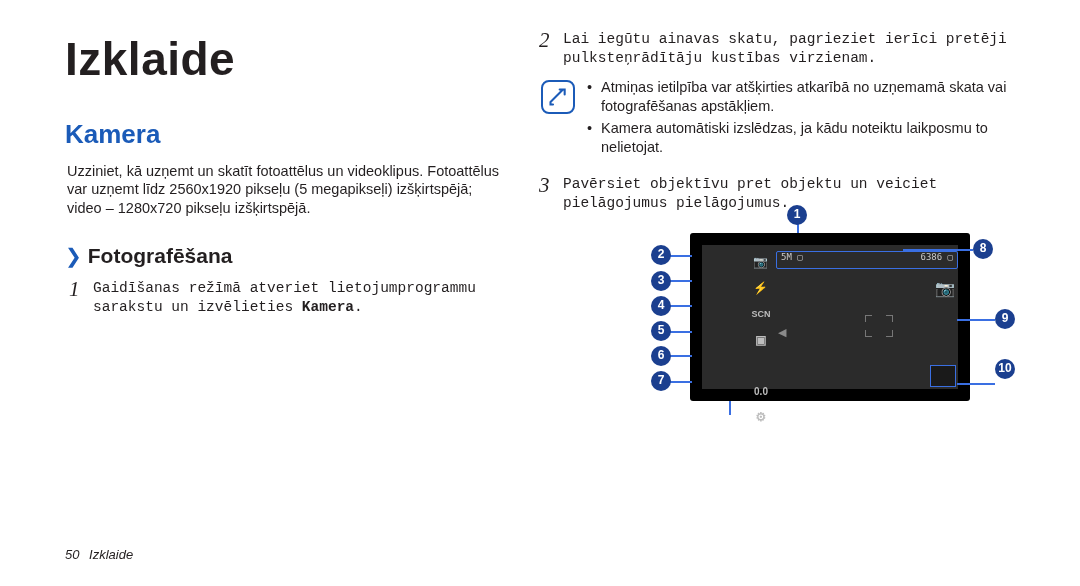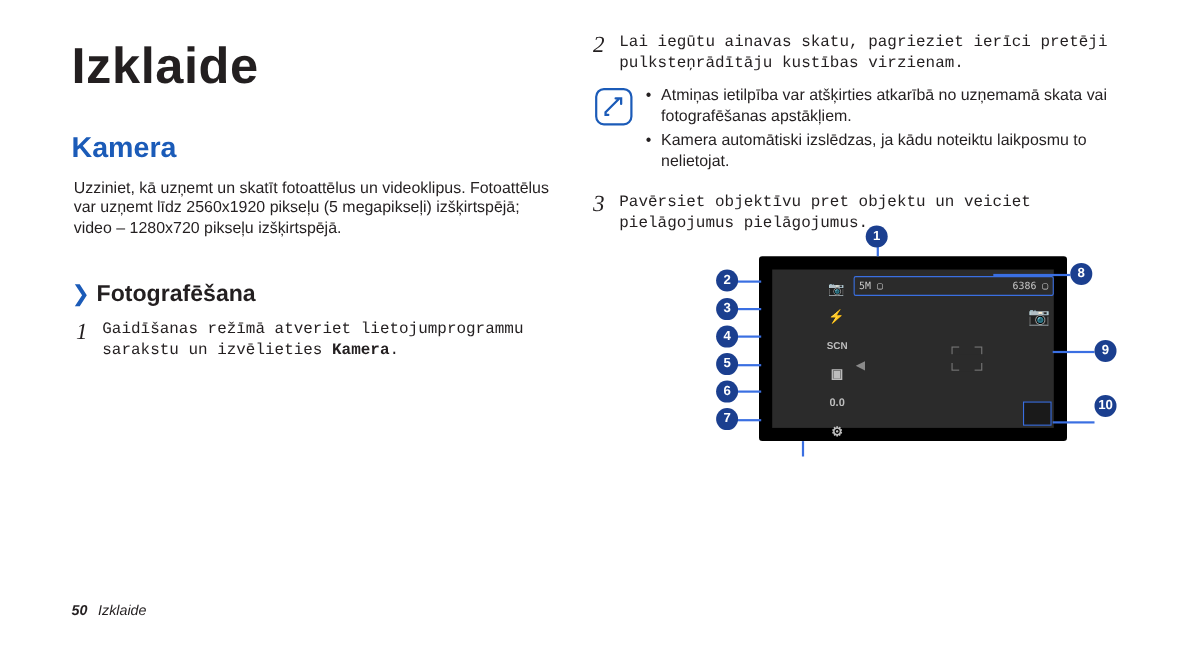--- a/index.html
+++ b/index.html
@@ -15,21 +15,21 @@
     line-height: 1.3;
   }
   .columns {
     display: flex;
     gap: 35px;
   }
   .col-left { flex: 1; }
   .col-right { flex: 1; }
   h1 { font-size: 46px; font-weight: bold; margin-bottom: 28px; letter-spacing: 0.5px; }
   h2 { font-size: 26px; font-weight: bold; color: #1b5bb8; margin-bottom: 10px; }
-  .intro { margin-bottom: 36px; padding-left: 2px; }
+  .intro { margin-bottom: 24px; padding-left: 2px; }
   .sub-h {
     display: flex;
     align-items: center;
     gap: 6px;
     margin-bottom: 10px;
   }
   .chev { color: #1b5bb8; font-size: 20px; }
   .sub-title { font-size: 21px; font-weight: bold; }
   .step { display: flex; gap: 10px; margin-bottom: 10px; padding-left: 4px; }
   .step-num { font-family: Georgia, 'Times New Roman', serif; font-style: italic; font-size: 21px; line-height: 1; min-width: 14px; }
@@ -42,21 +42,21 @@
   }
   .note-icon-inner { color: #1b5bb8; font-size: 20px; font-weight: bold; }
   .bullets li { list-style: none; position: relative; padding-left: 14px; margin-bottom: 4px; }
   .bullets li::before { content: "•"; position: absolute; left: 0; }
   .footer {
     position: absolute;
     bottom: 22px;
     left: 65px;
     font-size: 13px;
   }
-  .footer .pg { font-style: italic; font-weight: bold; margin-right: 6px; }
+  .footer .pg { font-style: italic; font-weight: normal; margin-right: 6px; }
   .footer .sec { font-style: italic; }
 
   
   .cam-wrap {
     position: relative;
     width: 400px;
     height: 205px;
     margin-top: 6px;
     margin-left: 100px;
   }
@@ -88,21 +88,21 @@
     color:#bdbdbd; font-size: 12px; font-weight:bold;
   }
   .top-bar-box {
     position:absolute;
     left: 86px; top: 18px;
     width: 182px; height: 18px;
     border: 1.5px solid #3a6fe2;
     border-radius: 2px;
   }
   .top-bar-content {
-    display:flex; justify-content:space-between; align-items:flex-end;
+    display:flex; justify-content:space-between; align-items:flex-start;
     height:100%; padding: 0 4px;
     color:#c9c9c9; font-size: 9px; font-family: monospace;
   }
   .focus-box {
     position:absolute;
     left: 175px; top: 82px;
     width: 28px; height: 22px;
     border: 1.5px solid #777;
   }
   .focus-box::before, .focus-box::after { content:""; position:absolute; background:#2b2b2b; }
@@ -184,21 +184,21 @@
           <div class="top-bar-content">
             <span>5M ▢</span>
             <span>6386 ▢</span>
           </div>
         </div>
         <div class="left-icons">
           <div class="ico">📷</div>
           <div class="ico">⚡</div>
           <div class="ico" style="font-size:9px;">SCN</div>
           <div class="ico">▣</div>
-          <div class="ico" style="font-size:10px;">0.0</div>
+          <div class="ico" style="font-size:10px;margin-top:25px;">0.0</div>
           <div class="ico">⚙</div>
         </div>
         <span class="arrow">◀</span>
         <div class="focus-box"></div>
         <div class="right-icons">
           <div class="ico">📷</div>
         </div>
         <div class="thumb"></div>
       </div>
 

